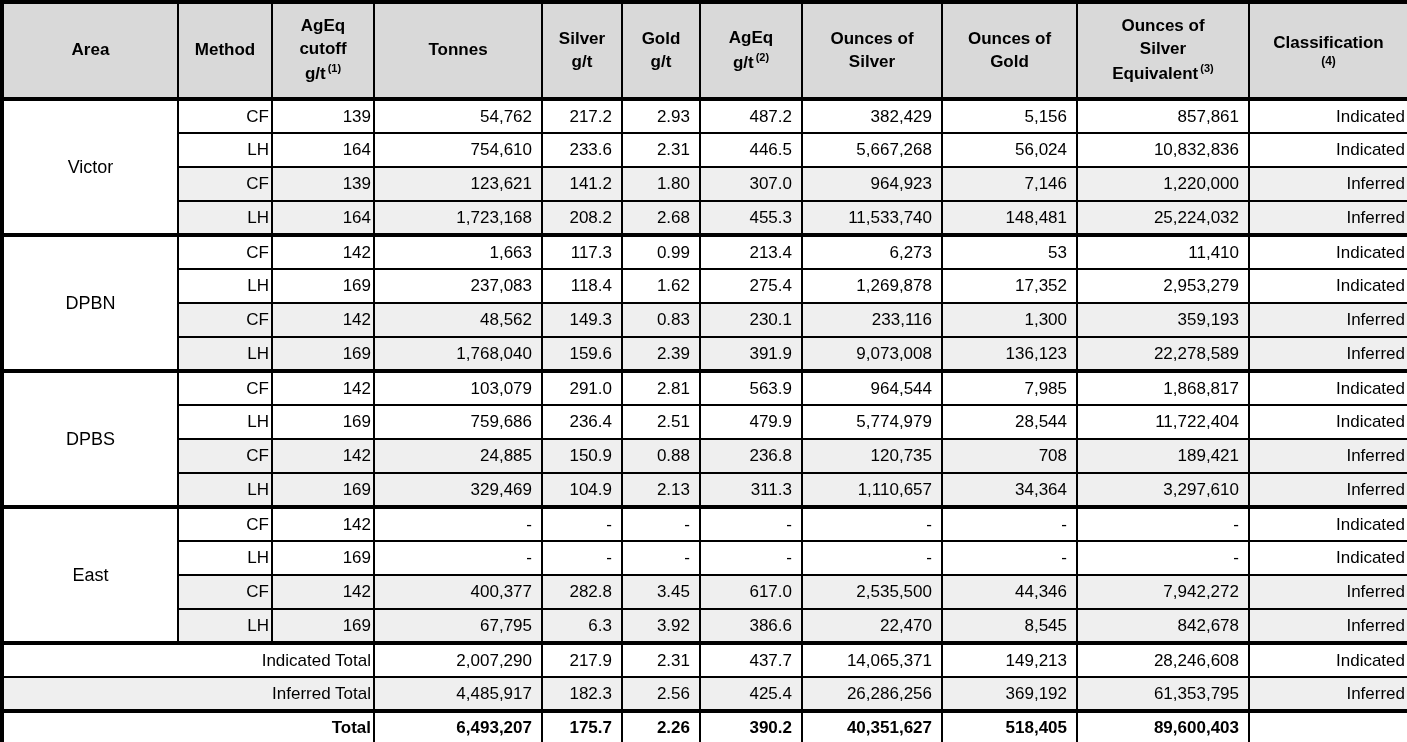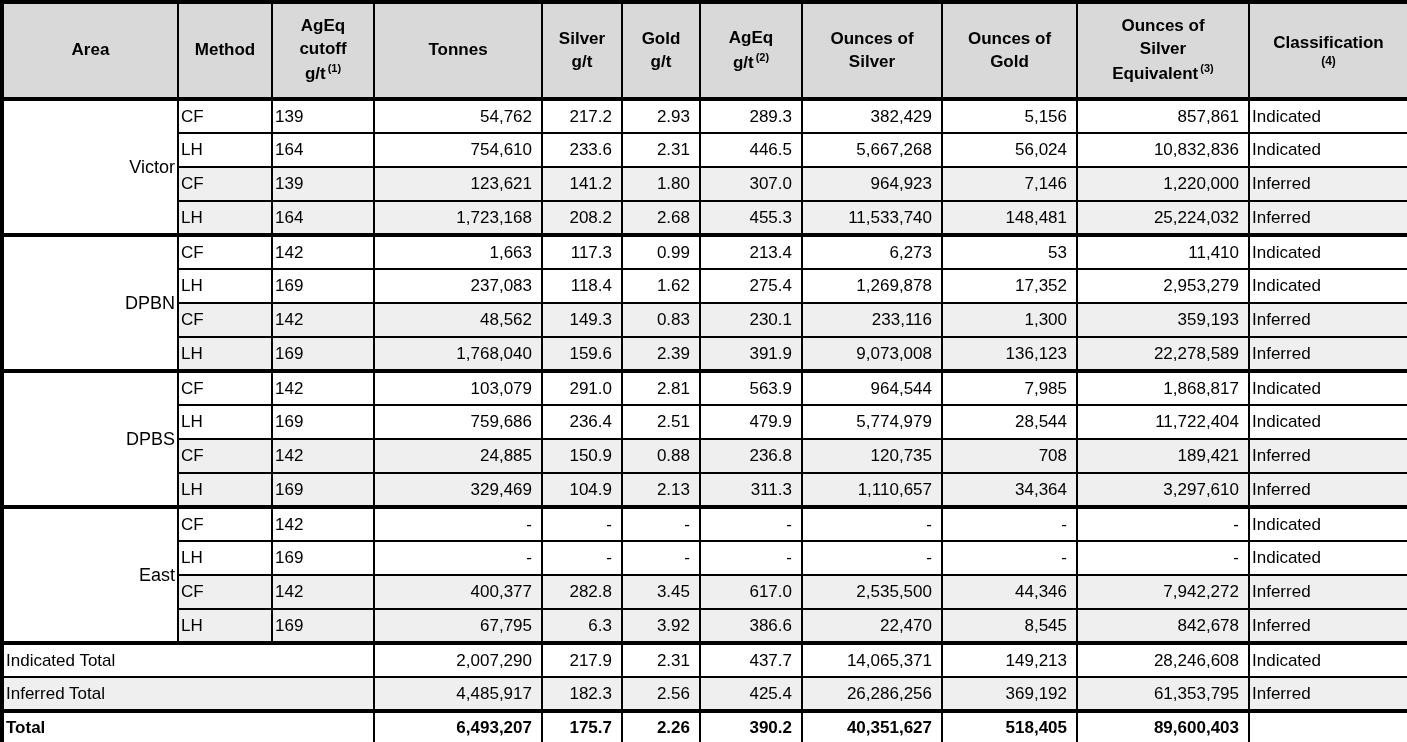--- a/index.html
+++ b/index.html
@@ -33,22 +33,22 @@
     background:var(--header-bg);
     font-weight:700;
     height:97px;
     line-height:1.35;
     text-align:center;
     border-bottom:4px solid var(--border);
   }
   tbody td{height:34px;background:#ffffff;}
   tr.shaded td{background:var(--shaded);}
   td.r{text-align:right;padding-right:9px;}
-  td.c{text-align:left;}
-  td.area-cell{font-size:18px;text-align:right;}
+  td.c{text-align:right;}
+  td.area-cell{font-size:18px;text-align:center;}
   tr.group-start td{border-top:4px solid var(--border);}
   tr.bold td{font-weight:700;}
   sup{font-size:11px;margin-left:2px;}
   .hdr-small{font-size:12px;font-weight:700;line-height:1.1;}
 </style>
 </head>
 <body>
 
 <table>
   <colgroup>
@@ -112,21 +112,21 @@
     </tr>
   </thead>
   <tbody>
       <tr class="group-start">
         <td class="area-cell" rowspan="4">Victor</td>
         <td class="c">CF</td>
         <td class="c">139</td>
         <td class="r">54,762</td>
         <td class="r">217.2</td>
         <td class="r">2.93</td>
-        <td class="r">289.3</td>
+        <td class="r">487.2</td>
         <td class="r">382,429</td>
         <td class="r">5,156</td>
         <td class="r">857,861</td>
         <td class="c">Indicated</td>
       </tr>
       <tr>
         <td class="c">LH</td>
         <td class="c">164</td>
         <td class="r">754,610</td>
         <td class="r">233.6</td>

